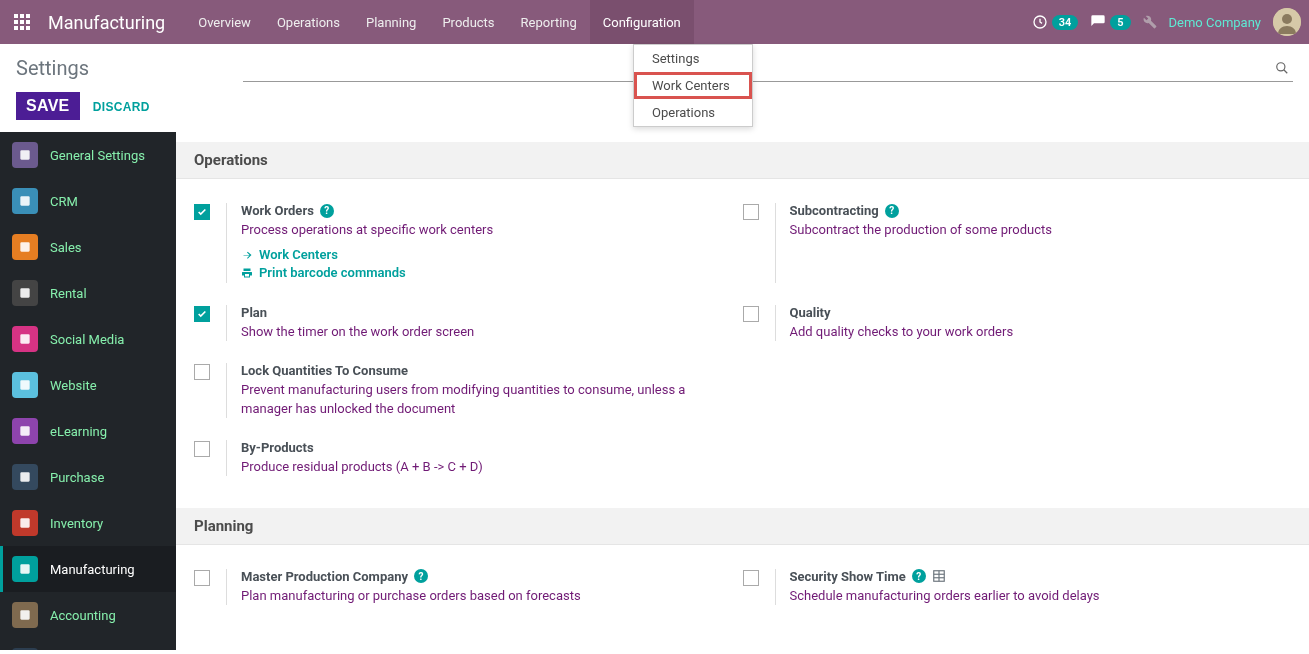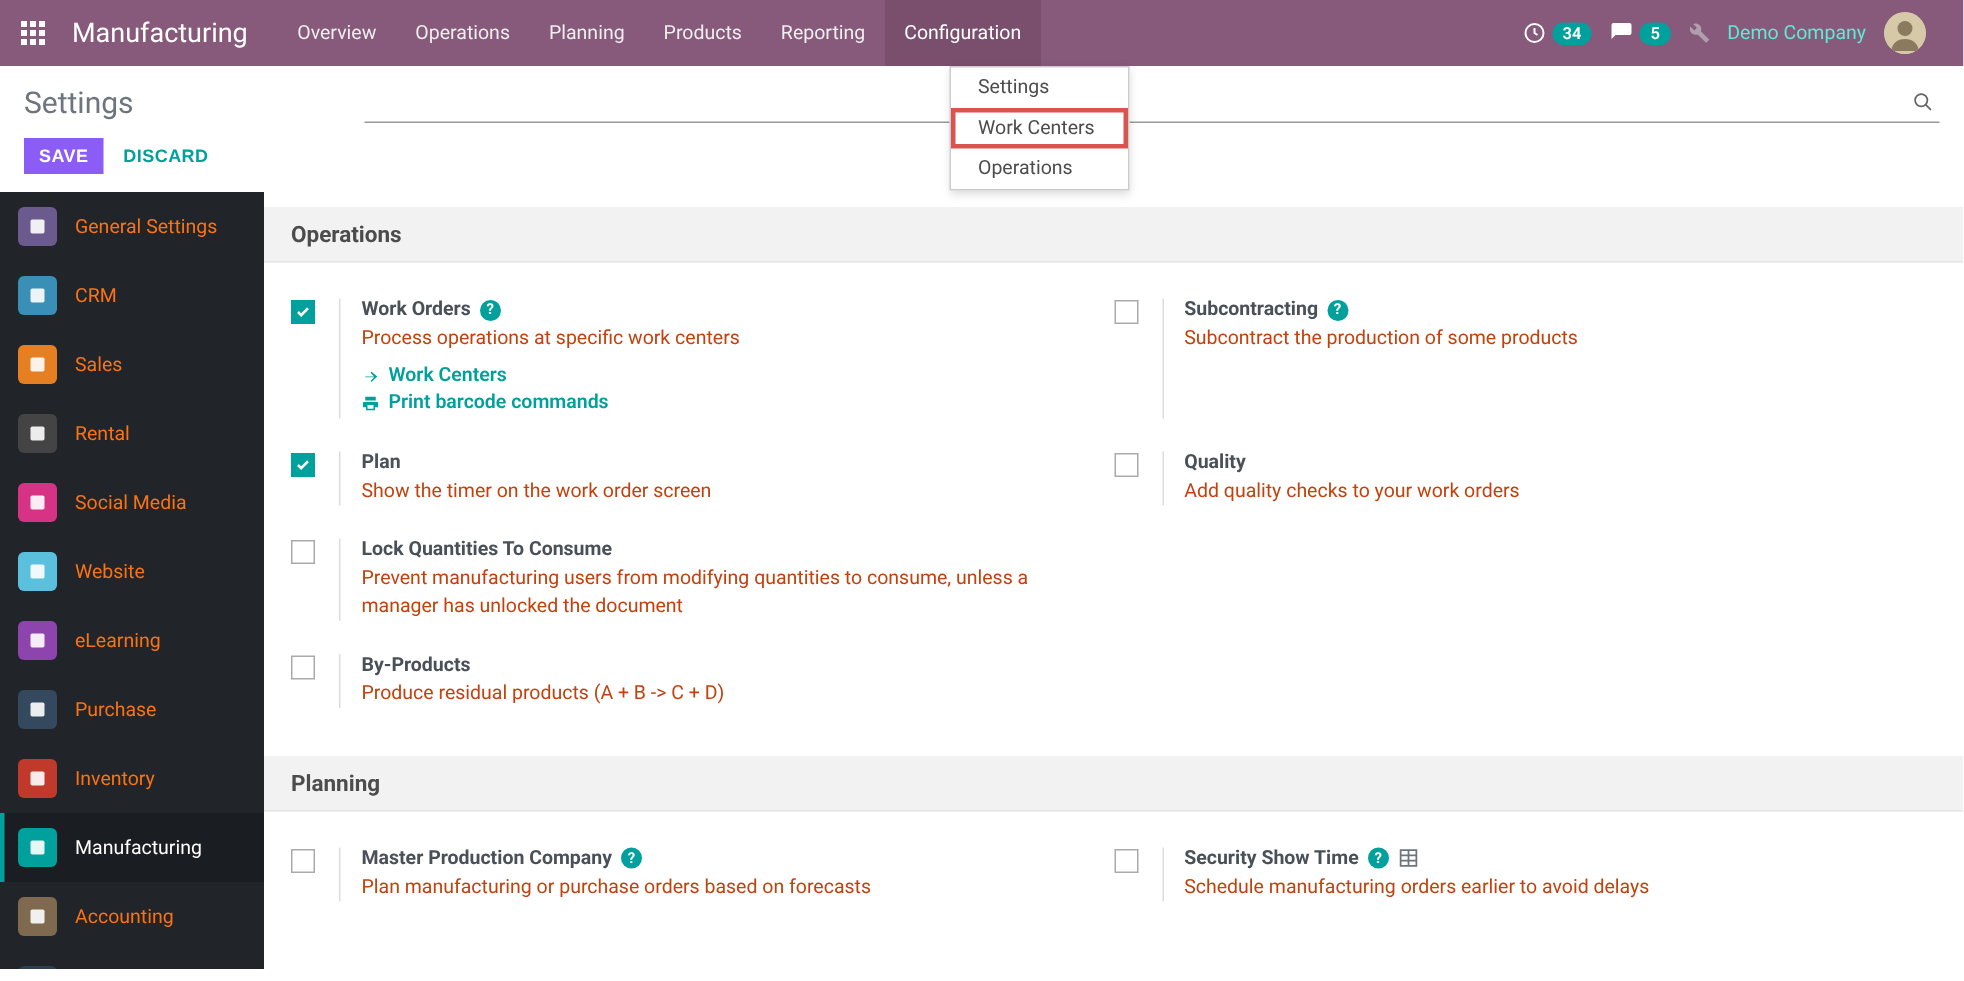--- a/index.html
+++ b/index.html
@@ -5,54 +5,54 @@
 * { box-sizing: border-box; margin: 0; padding: 0; }
 body { font-family: -apple-system, BlinkMacSystemFont, "Segoe UI", Roboto, Helvetica, Arial, sans-serif; font-size: 13px; color: #4c4c4c; background: #fff; width: 1309px; height: 654px; overflow: hidden; }
 
 .topbar { height: 44px; background: #875a7b; display: flex; align-items: center; color: #fff; }
 .topbar .apps-icon { width: 44px; height: 44px; display: flex; align-items: center; justify-content: center; cursor: pointer; }
 .topbar .brand { font-size: 18px; font-weight: 400; padding: 0 20px 0 4px; color: #fff; }
 .topbar .nav { display: flex; height: 44px; align-items: stretch; }
 .topbar .nav-item { display: flex; align-items: center; padding: 16px 13px; cursor: pointer; color: #eee; position: relative; }
 .topbar .nav-item.active { background: #7a4f6e; color: #fff; }
 .topbar .spacer { flex: 1; }
-.topbar .right { display: flex; align-items: center; gap: 12px; padding-right: 25px; }
+.topbar .right { display: flex; align-items: center; gap: 12px; padding-right: 8px; }
 .badge-pill { display: inline-flex; align-items: center; background: #00a09d; color: #fff; border-radius: 10px; padding: 1px 7px; font-size: 11px; font-weight: 600; margin-left: 4px; }
 .icon-btn { display: flex; align-items: center; cursor: pointer; color: #fff; }
 .company-name { color: #5eead4; font-size: 13px; }
 .avatar { width: 28px; height: 28px; border-radius: 50%; background: #d1c099; display: flex; align-items: center; justify-content: center; overflow: hidden; }
 
 .dropdown { position: absolute; top: 44px; left: 633px; width: 120px; background: #fff; border: 1px solid #ccc; box-shadow: 0 2px 6px rgba(0,0,0,0.15); z-index: 100; }
 .dropdown-item { padding: 6px 18px; cursor: pointer; color: #4c4c4c; }
 .dropdown-item.highlight { outline: 3px solid #d9534f; outline-offset: -3px; }
 
 .control-panel { padding: 10px 16px 0 16px; }
 .cp-top { display: flex; justify-content: space-between; align-items: center; }
 .breadcrumb { font-size: 20px; color: #6c757d; }
 .search-area { flex: 1; margin-left: 40px; border-bottom: 1px solid #999; height: 28px; display: flex; align-items: center; justify-content: flex-end; padding-right: 4px; max-width: 1050px; }
 .cp-buttons { margin-top: 10px; margin-bottom: 12px; }
-.btn-primary { background: #8b5cf6; color: #fff; border: none; padding: 5px 10px; font-weight: 600; font-size: 12px; cursor: pointer; letter-spacing: 0.3px; }
+.btn-primary { background: #4c1d95; color: #fff; border: none; padding: 5px 10px; font-weight: 600; font-size: 16px; cursor: pointer; letter-spacing: 0.3px; }
 .btn-link { background: transparent; border: none; color: #00a09d; font-weight: 600; font-size: 12px; padding: 5px 10px; cursor: pointer; letter-spacing: 0.3px; }
 
 .main-area { display: flex; height: calc(654px - 44px - 92px); }
 .sidebar { width: 176px; background: #212529; overflow-y: auto; }
 .sidebar::-webkit-scrollbar { width: 8px; }
 .sidebar::-webkit-scrollbar-thumb { background: #555; border-radius: 4px; }
-.sb-item { display: flex; align-items: center; padding: 10px 12px; cursor: pointer; color: #f97316; gap: 12px; }
+.sb-item { display: flex; align-items: center; padding: 10px 12px; cursor: pointer; color: #86efac; gap: 12px; }
 .sb-item.active { background: #1a1d21; color: #fff; border-left: 3px solid #00a09d; padding-left: 9px; }
 .sb-icon { width: 26px; height: 26px; border-radius: 4px; display: flex; align-items: center; justify-content: center; flex-shrink: 0; }
 
 .content { flex: 1; overflow-y: auto; padding: 0 0 20px 0; background: #fff; }
 .section-header { background: #f2f2f2; padding: 9px 18px; font-weight: 700; font-size: 15px; color: #4c4c4c; border-bottom: 1px solid #e5e5e5; margin-top: 10px; }
 .settings-grid { display: grid; grid-template-columns: 1fr 1fr; gap: 0; padding: 16px 18px 8px 18px; }
 .setting { display: flex; padding: 8px 0 14px 0; }
 .setting .chk { width: 32px; flex-shrink: 0; padding-top: 1px; }
 .setting .body { border-left: 1px solid #ddd; padding-left: 14px; flex: 1; padding-right: 20px; }
 .setting .title { font-weight: 700; color: #495057; display: flex; align-items: center; gap: 6px; }
-.setting .desc { color: #c2410c; margin-top: 3px; line-height: 1.4; }
+.setting .desc { color: #701a75; margin-top: 3px; line-height: 1.4; }
 .setting .links { margin-top: 8px; }
 .setting .links a { display: flex; align-items: center; gap: 6px; color: #00a09d; font-weight: 600; text-decoration: none; margin-bottom: 3px; }
 .help-icon { width: 14px; height: 14px; border-radius: 50%; background: #00a09d; color: #fff; display: inline-flex; align-items: center; justify-content: center; font-size: 10px; font-weight: 700; cursor: pointer; }
 .table-icon { color: #6c757d; }
 .checkbox { width: 16px; height: 16px; border: 1px solid #aaa; display: inline-flex; align-items: center; justify-content: center; cursor: pointer; background: #fff; }
 .checkbox.checked { background: #00a09d; border-color: #00a09d; }
 .full-row { grid-column: span 2; max-width: 50%; }
 
 svg { display: block; }
 </style>

